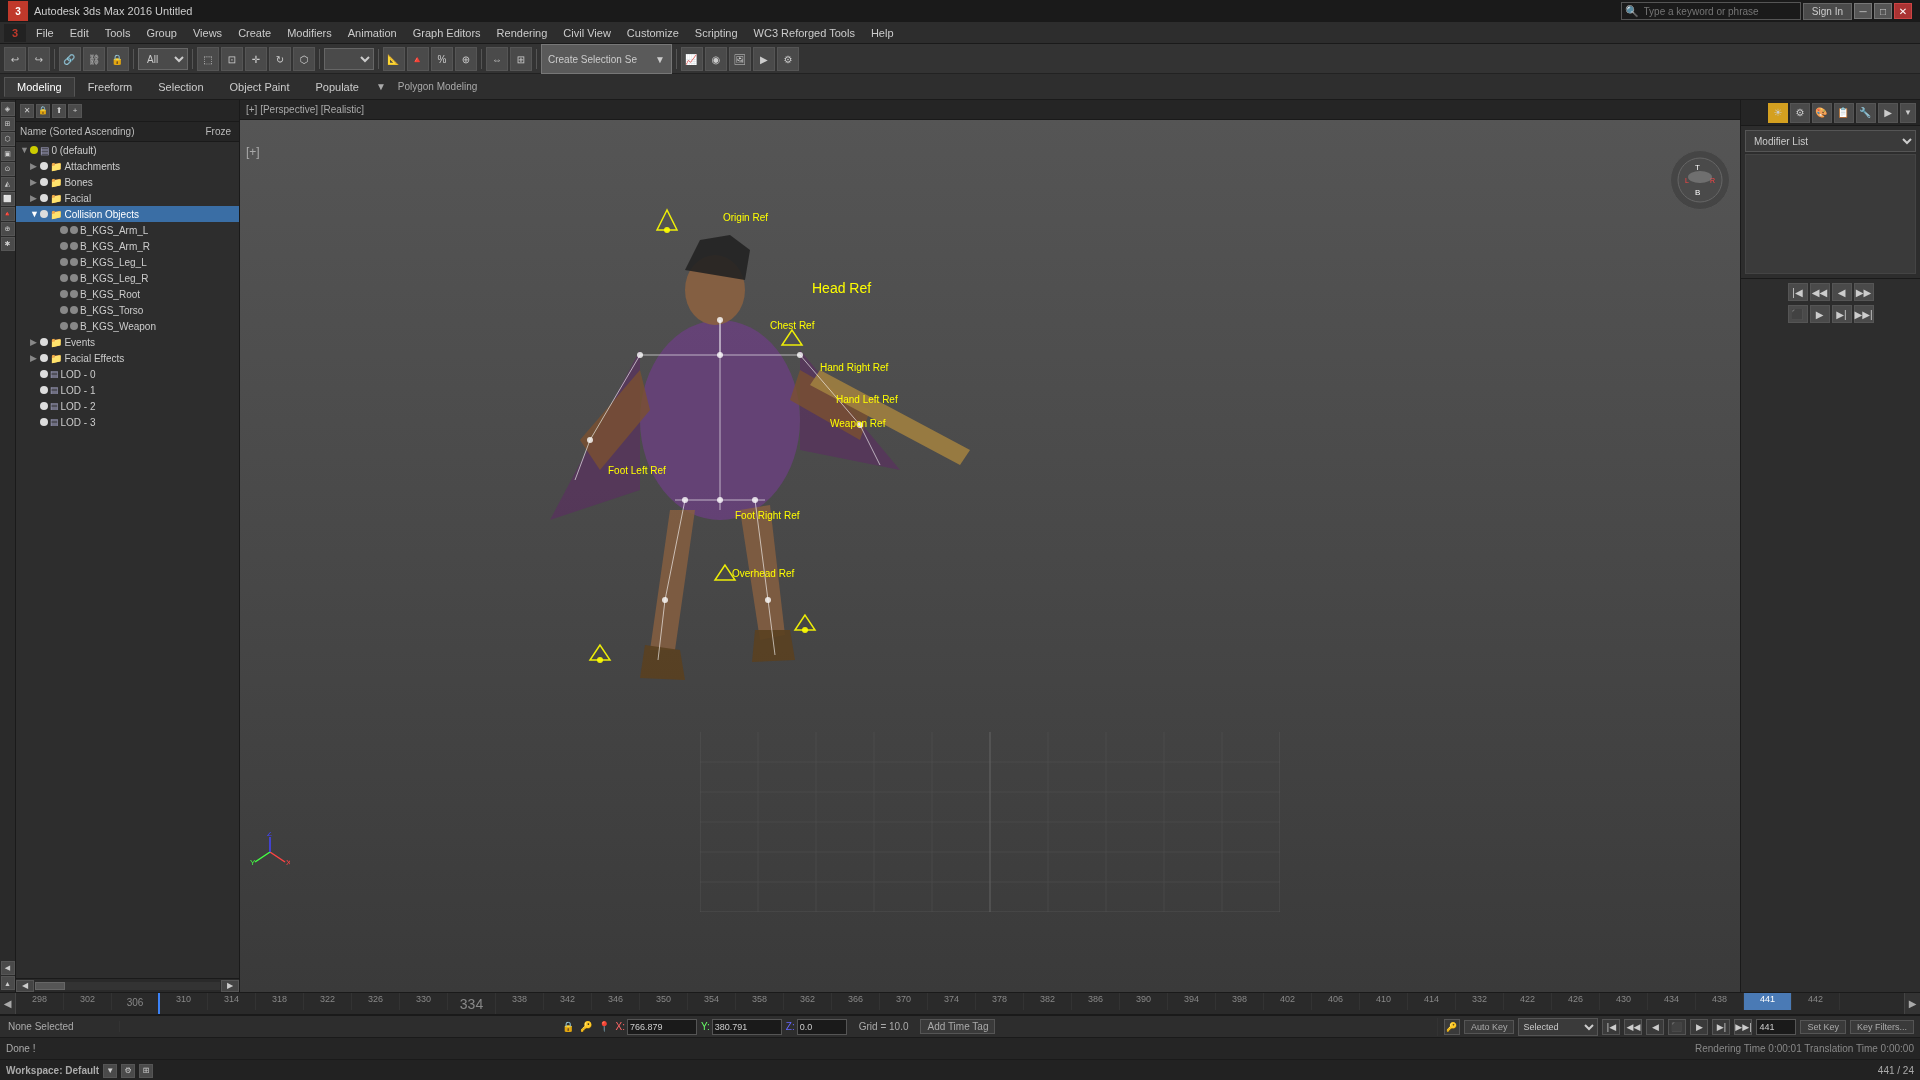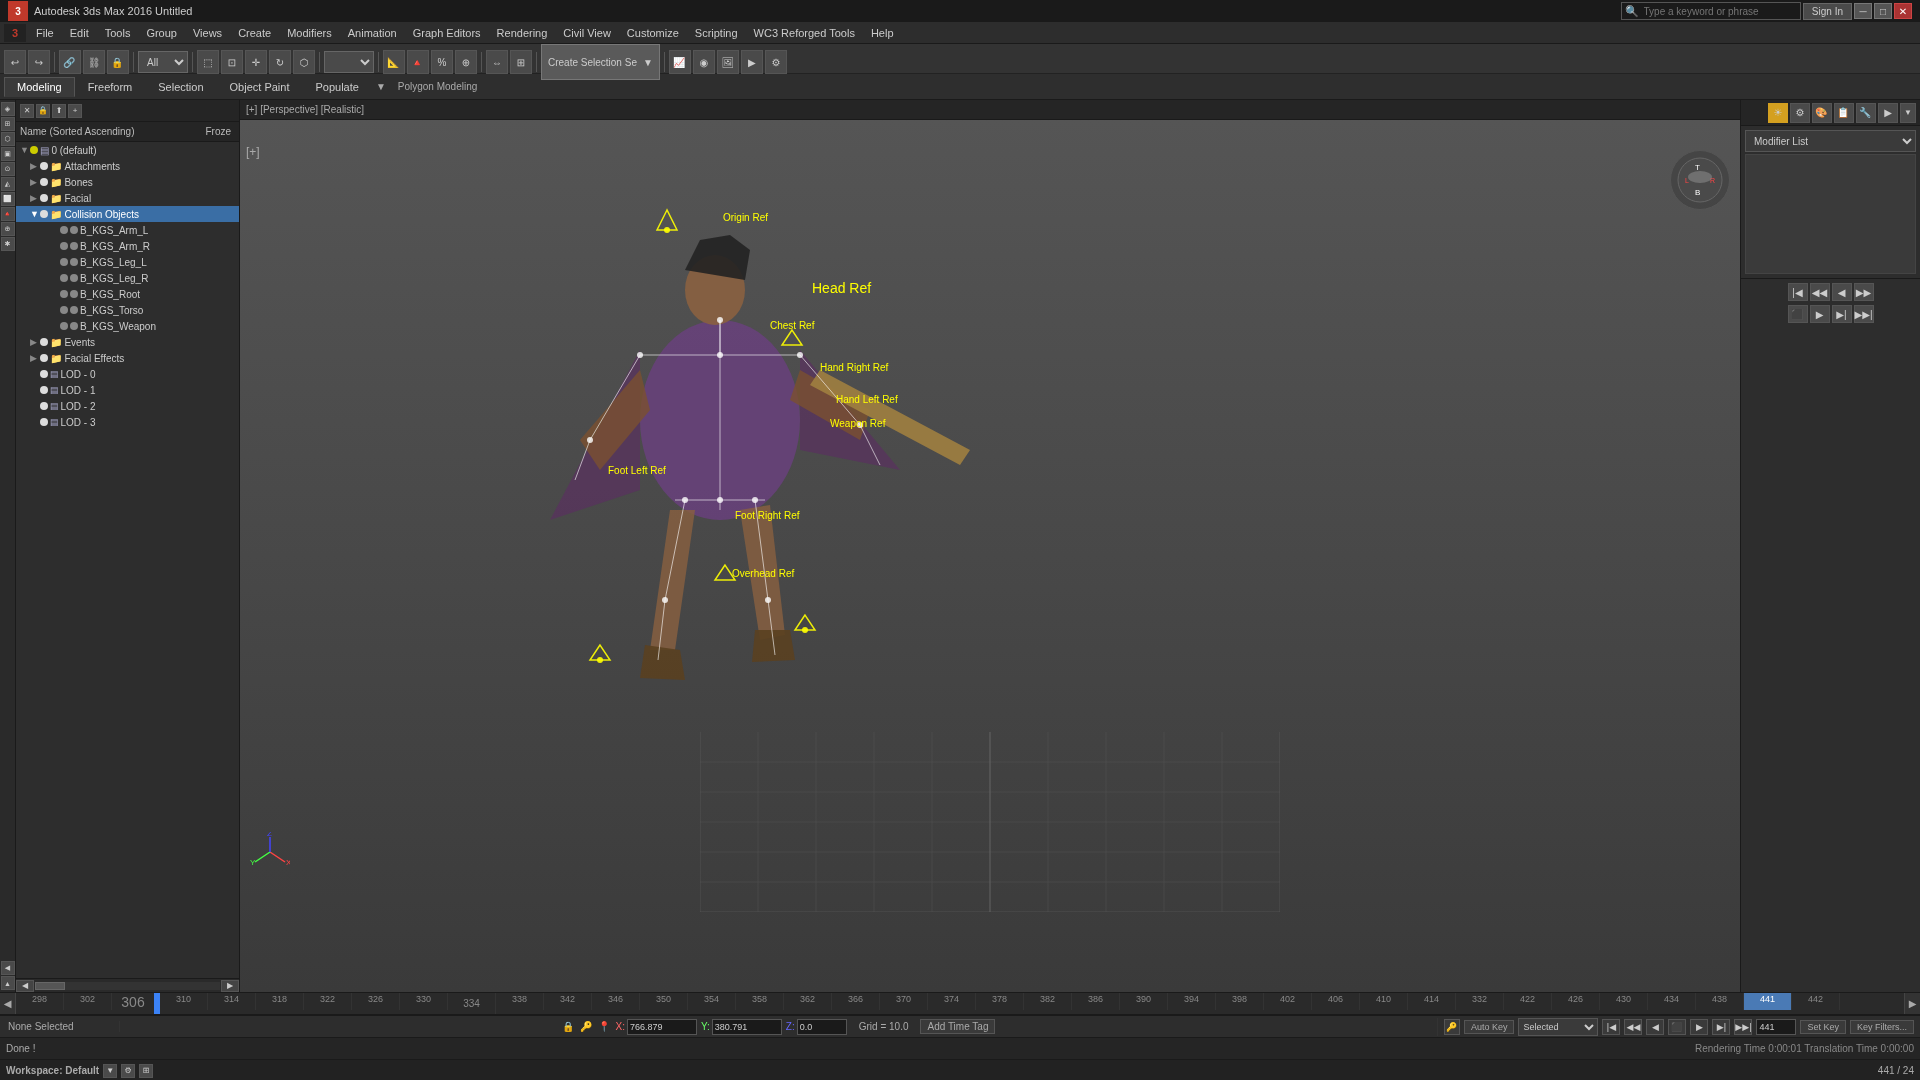--- a/index.html
+++ b/index.html
@@ -116,21 +116,21 @@
   </select>
   <div class="tb-sep"></div>
   <div class="tb-btn">📐</div>
   <div class="tb-btn">🔺</div>
   <div class="tb-btn">%</div>
   <div class="tb-btn">⊕</div>
   <div class="tb-sep"></div>
   <div class="tb-btn">⇔</div>
   <div class="tb-btn">⊞</div>
   <div class="tb-sep"></div>
-  <div style="height:36px;background:#5a5a5a;border:1px solid #777;display:flex;align-items:center;padding:0 6px;font-size:10px;color:#ccc;cursor:pointer;gap:6px;">
+  <div style="height:30px;background:#5a5a5a;border:1px solid #777;display:flex;align-items:center;padding:0 6px;font-size:10px;color:#ccc;cursor:pointer;gap:18px;">
     <span>Create Selection Se</span>
     <span>▼</span>
   </div>
   <div class="tb-sep"></div>
   <div class="tb-btn">📈</div>
   <div class="tb-btn">◉</div>
   <div class="tb-btn">🖼</div>
   <div class="tb-btn">▶</div>
   <div class="tb-btn">⚙</div>
 </div>
@@ -494,28 +494,28 @@
 
 <div style="background:#2a2a2a;border-top:1px solid #1a1a1a;">
 
   <div style="height:22px;display:flex;align-items:center;background:#2a2a2a;border-bottom:1px solid #1a1a1a;overflow:hidden;">
 
     <div style="width:16px;height:22px;background:#333;border-right:1px solid #444;display:flex;align-items:center;justify-content:center;font-size:10px;cursor:pointer;color:#aaa;">◀</div>
 
     <div style="flex:1;display:flex;overflow:hidden;">
       <div style="min-width:48px;text-align:center;font-size:9px;color:#888;border-right:1px solid #333;height:22px;display:flex;align-items:center;justify-content:center;cursor:pointer;">298</div>
       <div style="min-width:48px;text-align:center;font-size:9px;color:#888;border-right:1px solid #333;height:22px;display:flex;align-items:center;justify-content:center;cursor:pointer;">302</div>
-      <div style="min-width:48px;text-align:center;font-size:14px;color:#888;border-right:6px solid #3b82f6;height:29px;display:flex;align-items:center;justify-content:center;cursor:pointer;">306</div>
+      <div style="min-width:48px;text-align:center;font-size:10px;color:#888;border-right:2px solid #3b82f6;height:29px;display:flex;align-items:center;justify-content:center;cursor:pointer;">306</div>
       <div style="min-width:48px;text-align:center;font-size:9px;color:#888;border-right:1px solid #333;height:22px;display:flex;align-items:center;justify-content:center;cursor:pointer;">310</div>
       <div style="min-width:48px;text-align:center;font-size:9px;color:#888;border-right:1px solid #333;height:22px;display:flex;align-items:center;justify-content:center;cursor:pointer;">314</div>
       <div style="min-width:48px;text-align:center;font-size:9px;color:#888;border-right:1px solid #333;height:22px;display:flex;align-items:center;justify-content:center;cursor:pointer;">318</div>
       <div style="min-width:48px;text-align:center;font-size:9px;color:#888;border-right:1px solid #333;height:22px;display:flex;align-items:center;justify-content:center;cursor:pointer;">322</div>
       <div style="min-width:48px;text-align:center;font-size:9px;color:#888;border-right:1px solid #333;height:22px;display:flex;align-items:center;justify-content:center;cursor:pointer;">326</div>
       <div style="min-width:48px;text-align:center;font-size:9px;color:#888;border-right:1px solid #333;height:22px;display:flex;align-items:center;justify-content:center;cursor:pointer;">330</div>
-      <div style="min-width:48px;text-align:center;font-size:10px;color:#888;border-right:1px solid #333;height:32px;display:flex;align-items:center;justify-content:center;cursor:pointer;">334</div>
+      <div style="min-width:48px;text-align:center;font-size:14px;color:#888;border-right:1px solid #333;height:32px;display:flex;align-items:center;justify-content:center;cursor:pointer;">334</div>
       <div style="min-width:48px;text-align:center;font-size:9px;color:#888;border-right:1px solid #333;height:22px;display:flex;align-items:center;justify-content:center;cursor:pointer;">338</div>
       <div style="min-width:48px;text-align:center;font-size:9px;color:#888;border-right:1px solid #333;height:22px;display:flex;align-items:center;justify-content:center;cursor:pointer;">342</div>
       <div style="min-width:48px;text-align:center;font-size:9px;color:#888;border-right:1px solid #333;height:22px;display:flex;align-items:center;justify-content:center;cursor:pointer;">346</div>
       <div style="min-width:48px;text-align:center;font-size:9px;color:#888;border-right:1px solid #333;height:22px;display:flex;align-items:center;justify-content:center;cursor:pointer;">350</div>
       <div style="min-width:48px;text-align:center;font-size:9px;color:#888;border-right:1px solid #333;height:22px;display:flex;align-items:center;justify-content:center;cursor:pointer;">354</div>
       <div style="min-width:48px;text-align:center;font-size:9px;color:#888;border-right:1px solid #333;height:22px;display:flex;align-items:center;justify-content:center;cursor:pointer;">358</div>
       <div style="min-width:48px;text-align:center;font-size:9px;color:#888;border-right:1px solid #333;height:22px;display:flex;align-items:center;justify-content:center;cursor:pointer;">362</div>
       <div style="min-width:48px;text-align:center;font-size:9px;color:#888;border-right:1px solid #333;height:22px;display:flex;align-items:center;justify-content:center;cursor:pointer;">366</div>
       <div style="min-width:48px;text-align:center;font-size:9px;color:#888;border-right:1px solid #333;height:22px;display:flex;align-items:center;justify-content:center;cursor:pointer;">370</div>
       <div style="min-width:48px;text-align:center;font-size:9px;color:#888;border-right:1px solid #333;height:22px;display:flex;align-items:center;justify-content:center;cursor:pointer;">374</div>

